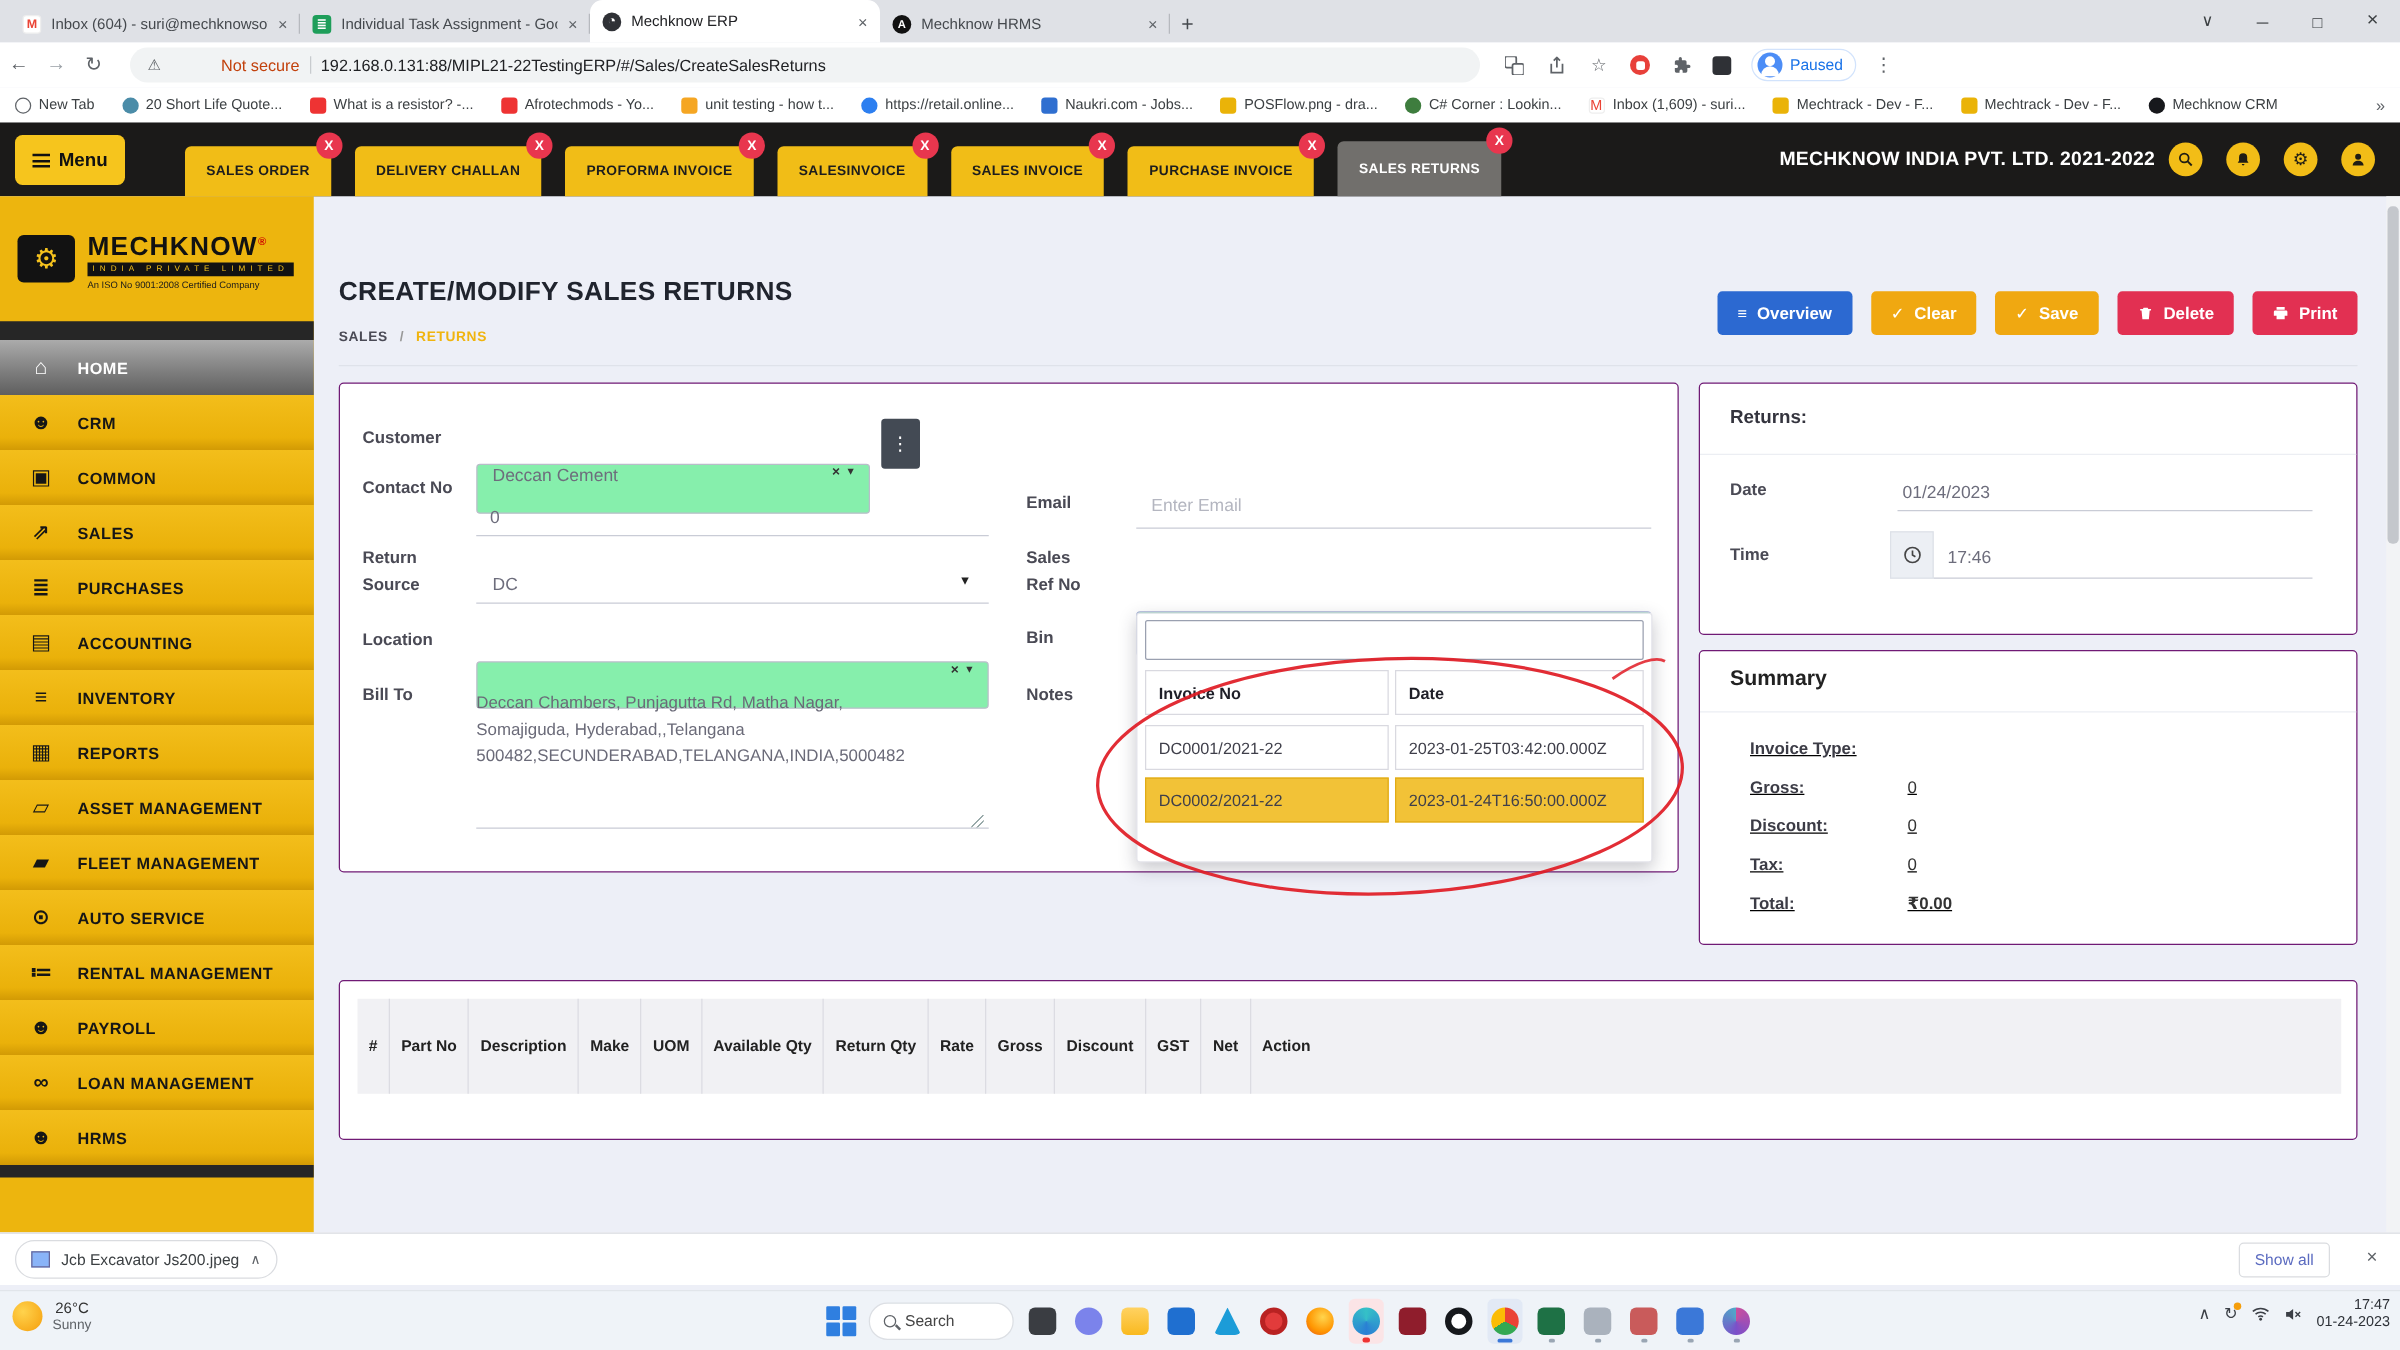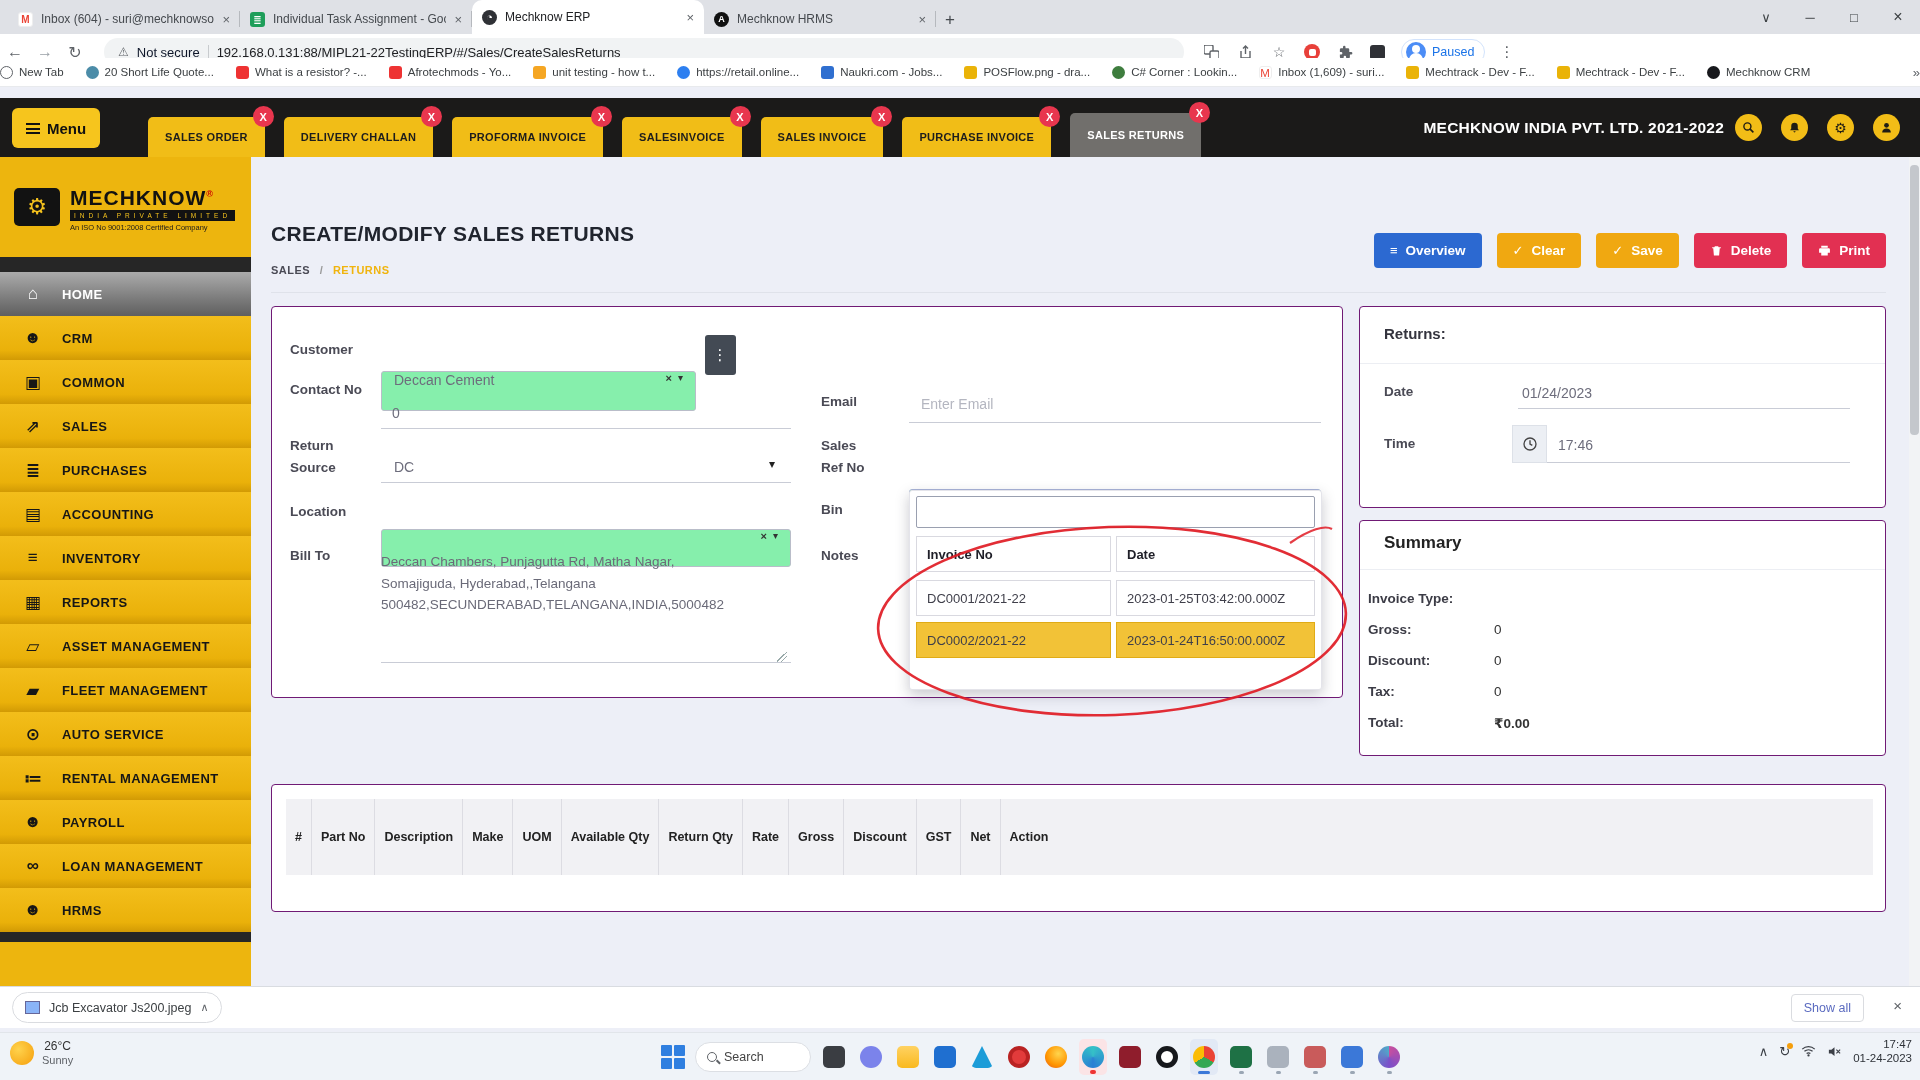--- a/index.html
+++ b/index.html
@@ -22,36 +22,36 @@
   .newtab{width:28px;height:28px;display:flex;align-items:center;justify-content:center;font-size:17px;color:#45494e;}
   .wincontrols{position:absolute;right:0;top:0;height:34px;display:flex;}
   .wc{width:44px;height:34px;display:flex;align-items:center;justify-content:center;color:#3c4043;font-size:13px;}
 
   
   .toolbar{position:absolute;left:0;top:34px;width:1920px;height:36px;background:#fff;display:flex;align-items:center;}
   .navbtn{width:30px;text-align:center;font-size:16px;color:#5f6368;}
   .navbtn.dim{color:#9aa0a6;}
   .addr{margin-left:14px;width:1080px;height:28px;border-radius:14px;background:#f1f3f4;display:flex;align-items:center;padding:0 14px;gap:8px;font-size:13px;color:#5f6368;}
   .addr .warn{font-size:12px;}
-  .addr .nsec{color:#0f172a;}
+  .addr .nsec{color:#c2410c;margin-left:40px;}
   .addr .sep{width:1px;height:14px;background:#c8cbce;}
   .addr .url{color:#202124;font-size:13px;}
   .tbicons{display:flex;align-items:center;gap:16px;margin-left:18px;}
   .tbi{width:18px;height:18px;display:flex;align-items:center;justify-content:center;color:#5f6368;font-size:14px;}
   .ext-red{width:16px;height:16px;border-radius:50%;background:#e8403a;display:flex;align-items:center;justify-content:center;}
   .ext-red::before{content:"";width:7px;height:7px;background:#fff;border-radius:2px;}
   .ext-dark{width:15px;height:15px;border-radius:3px;background:#2f3136;}
   .paused{margin-left:16px;height:26px;border:1px solid #d2e3fc;border-radius:13px;display:flex;align-items:center;gap:6px;padding:0 10px 0 4px;color:#1a73e8;font-size:12.5px;background:#fff;}
   .paused .av{width:20px;height:20px;border-radius:50%;background:#4c8df6;position:relative;}
   .paused .av::before{content:"";position:absolute;left:6px;top:3px;width:8px;height:8px;border-radius:50%;background:#fff;}
   .paused .av::after{content:"";position:absolute;left:3px;top:11px;width:14px;height:8px;border-radius:7px 7px 0 0;background:#fff;}
   .dots{margin-left:14px;color:#5f6368;font-size:15px;letter-spacing:1px;}
 
   
-  .bookmarks{position:absolute;left:0;top:58px;width:1920px;height:28px;background:#fff;display:flex;align-items:center;gap:22px;padding:0 0;font-size:11.5px;color:#3c4043;box-shadow:0 1px 0 #e8eaed;}
+  .bookmarks{position:absolute;left:0;top:70px;width:1920px;height:28px;background:#fff;display:flex;align-items:center;gap:22px;padding:0 12px;font-size:11.5px;color:#3c4043;box-shadow:0 1px 0 #e8eaed;}
   .bm{display:flex;align-items:center;gap:6px;white-space:nowrap;}
   .bmi{width:13px;height:13px;border-radius:3px;flex:0 0 13px;}
   .i-globe{border:1.5px solid #5f6368;border-radius:50%;background:#fff;}
   .i-teal{background:#4b8ca8;border-radius:50%;}
   .i-yt{background:#e33;border-radius:3px;}
   .i-orange{background:#f5a623;}
   .i-blue{background:#2d7ff0;border-radius:50%;}
   .i-naukri{background:#2f6fd0;}
   .i-amber{background:#eab308;}
   .i-green{background:#3e7d3e;border-radius:50%;}
@@ -133,21 +133,21 @@
   .dd-row{display:contents;}
 
   
   .rtitle{position:absolute;left:24px;top:18px;font-size:15px;font-weight:bold;color:#34343e;}
   .rhr{position:absolute;left:0;top:56px;width:100%;height:1px;background:#eceef3;}
   .clockbox{position:absolute;left:152px;top:118px;width:35px;height:38px;background:#eceff4;border:1px solid #dde1e8;display:flex;align-items:center;justify-content:center;}
 
   
   .stitle{position:absolute;left:24px;top:12px;font-size:17px;font-weight:bold;color:#222;}
   .shr{position:absolute;left:0;top:48px;width:100%;height:1px;background:#eceef3;}
-  .srows{position:absolute;left:8px;top:62px;width:470px;}
+  .srows{position:absolute;left:40px;top:62px;width:470px;text-decoration:underline;}
   .srow{display:flex;height:31px;align-items:center;font-size:13.5px;}
   .srow .sl2{width:126px;font-weight:bold;color:#3c3c46;}
   .srow .sv{color:#333;}
   .srow.bold .sv{font-weight:bold;}
 
   
   .ithead{position:absolute;left:14px;top:14px;width:1587px;height:76px;display:flex;background:#f1f1f4;}
   .itcell{border-right:1px solid #dcdce2;display:flex;align-items:center;padding:0 9px;font-size:12.5px;font-weight:bold;color:#222;}
   .itcell:last-child{border-right:none;}
 

